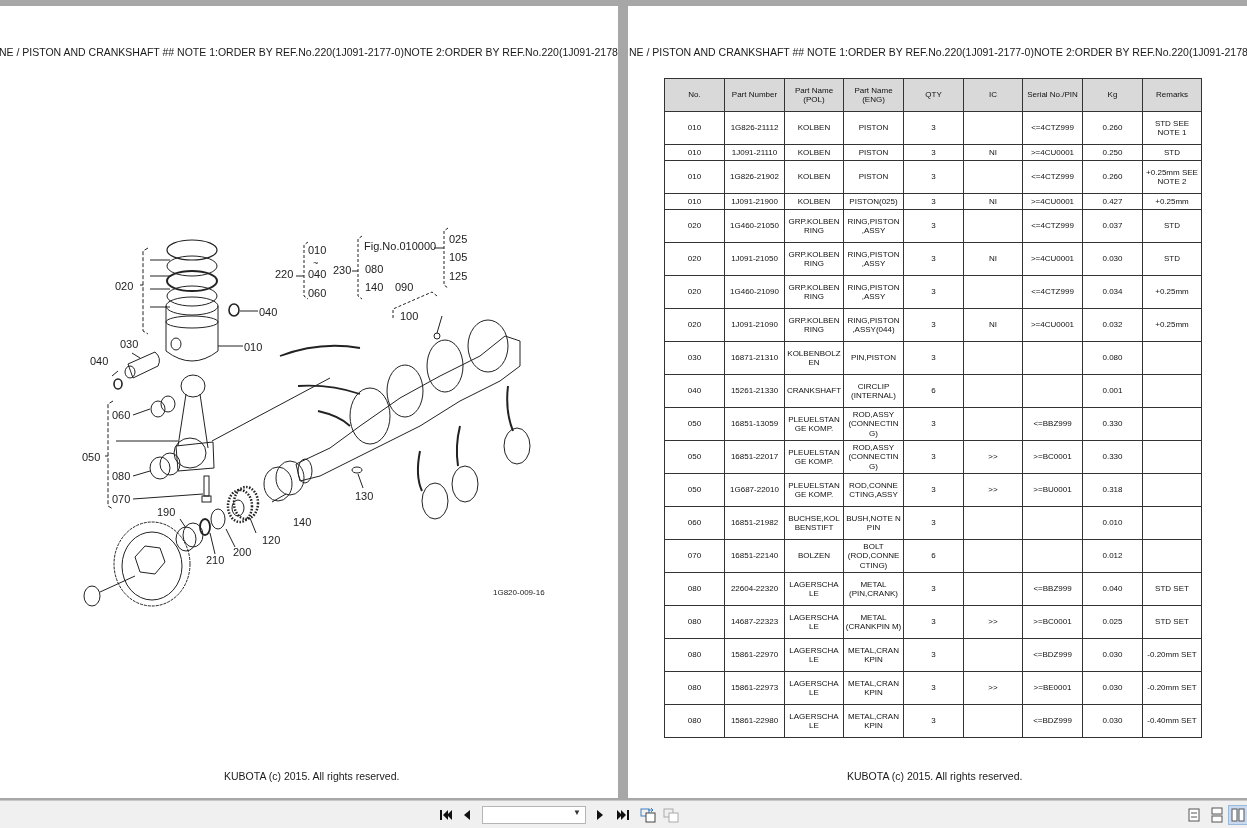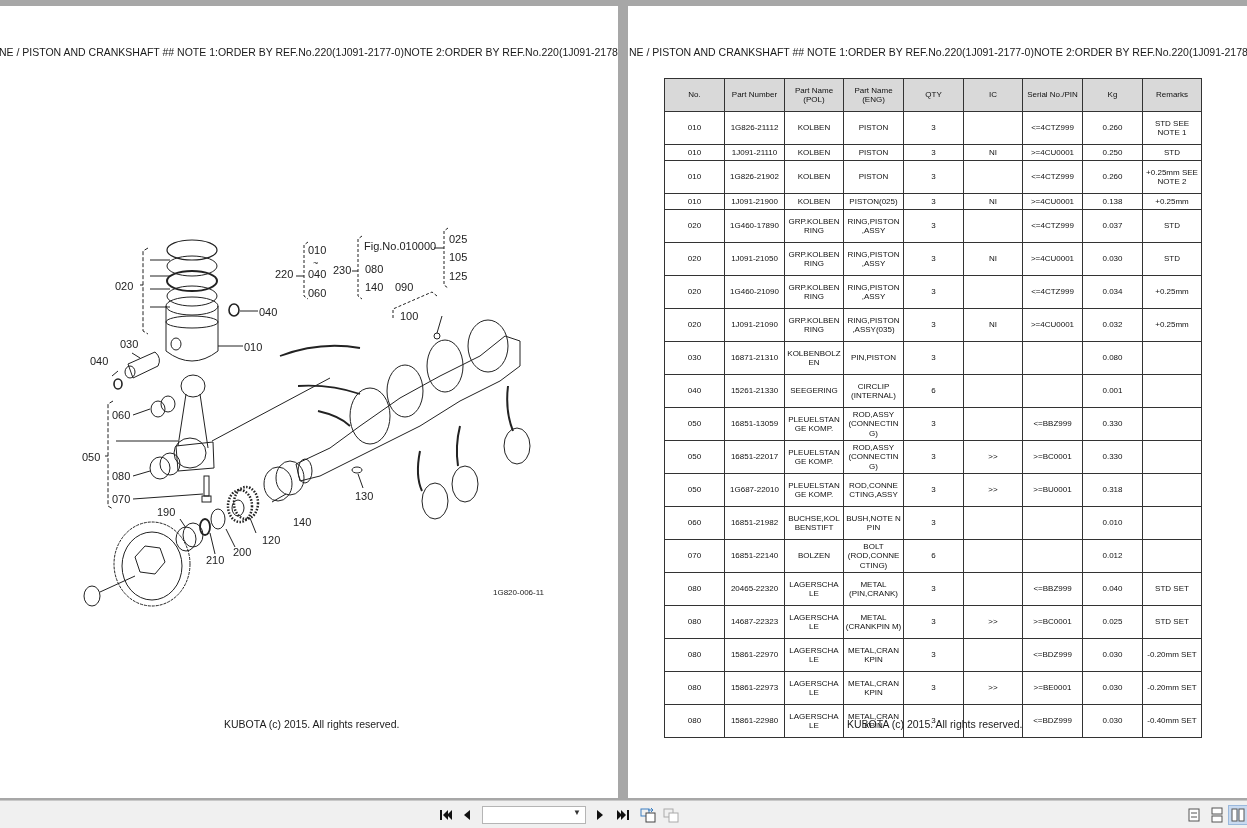--- a/index.html
+++ b/index.html
@@ -14,21 +14,21 @@
   }
   #page-left { left:0; width:618px; }
   #page-right { left:628px; width:619px; }
   .page-header {
     position:absolute; top:40px; white-space:nowrap;
     font-size:10.5px; color:#1a1a1a; letter-spacing:0;
   }
   #page-left .page-header { left:-4px; }
   #page-right .page-header { left:-2px; }
   .footer {
-    position:absolute; top:712px; font-size:10.5px; color:#1a1a1a; white-space:nowrap;
+    position:absolute; top:764px; font-size:10.5px; color:#1a1a1a; white-space:nowrap;
   }
   #page-left .footer { left:224px; }
   #page-right .footer { left:219px; }
 
   
   .diagram { position:absolute; left:0; top:0; width:618px; height:792px; }
   .diagram svg text { font-family:"Liberation Sans", sans-serif; fill:#222; }
   .fig-id { position:absolute; left:493px; top:582px; font-size:8px; color:#222; }
 
   
@@ -202,21 +202,21 @@
         <text x="364" y="244">Fig.No.010000</text>
         <text x="365" y="267">080</text>
         <text x="365" y="285">140</text>
         <text x="395" y="285">090</text>
         <text x="400" y="314">100</text>
         <text x="449" y="237">025</text>
         <text x="449" y="255">105</text>
         <text x="449" y="274">125</text>
       </g>
     </svg>
-    <div class="fig-id">1G820-006-11</div>
+    <div class="fig-id">1G820-009-16</div>
   </div>
 
   <div class="footer">KUBOTA (c) 2015. All rights reserved.</div>
 </div>
 
 <div class="page" id="page-right">
   <div class="page-header">INE / PISTON AND CRANKSHAFT ## NOTE 1:ORDER BY REF.No.220(1J091-2177-0)NOTE 2:ORDER BY REF.No.220(1J091-2178-(</div>
 
   <table class="parts-table">
     <colgroup>
@@ -278,26 +278,26 @@
           <td>+0.25mm SEE NOTE 2</td>
         </tr>
         <tr style="height: 16px;">
           <td>010</td>
           <td>1J091-21900</td>
           <td>KOLBEN</td>
           <td>PISTON(025)</td>
           <td>3</td>
           <td>NI</td>
           <td>&gt;=4CU0001</td>
-          <td>0.138</td>
+          <td>0.427</td>
           <td>+0.25mm</td>
         </tr>
         <tr style="height: 33px;">
           <td>020</td>
-          <td>1G460-17890</td>
+          <td>1G460-21050</td>
           <td>GRP.KOLBEN RING</td>
           <td>RING,PISTON ,ASSY</td>
           <td>3</td>
           <td></td>
           <td>&lt;=4CTZ999</td>
           <td>0.037</td>
           <td>STD</td>
         </tr>
         <tr style="height: 33px;">
           <td>020</td>
@@ -318,42 +318,42 @@
           <td>3</td>
           <td></td>
           <td>&lt;=4CTZ999</td>
           <td>0.034</td>
           <td>+0.25mm</td>
         </tr>
         <tr style="height: 33px;">
           <td>020</td>
           <td>1J091-21090</td>
           <td>GRP.KOLBEN RING</td>
-          <td>RING,PISTON ,ASSY(035)</td>
+          <td>RING,PISTON ,ASSY(044)</td>
           <td>3</td>
           <td>NI</td>
           <td>&gt;=4CU0001</td>
           <td>0.032</td>
           <td>+0.25mm</td>
         </tr>
         <tr style="height: 33px;">
           <td>030</td>
           <td>16871-21310</td>
           <td>KOLBENBOLZ EN</td>
           <td>PIN,PISTON</td>
           <td>3</td>
           <td></td>
           <td></td>
           <td>0.080</td>
           <td></td>
         </tr>
         <tr style="height: 33px;">
           <td>040</td>
           <td>15261-21330</td>
-          <td>SEEGERING</td>
+          <td>CRANKSHAFT</td>
           <td>CIRCLIP (INTERNAL)</td>
           <td>6</td>
           <td></td>
           <td></td>
           <td>0.001</td>
           <td></td>
         </tr>
         <tr style="height: 33px;">
           <td>050</td>
           <td>16851-13059</td>
@@ -404,21 +404,21 @@
           <td>BOLZEN</td>
           <td>BOLT (ROD,CONNE CTING)</td>
           <td>6</td>
           <td></td>
           <td></td>
           <td>0.012</td>
           <td></td>
         </tr>
         <tr style="height: 33px;">
           <td>080</td>
-          <td>20465-22320</td>
+          <td>22604-22320</td>
           <td>LAGERSCHA LE</td>
           <td>METAL (PIN,CRANK)</td>
           <td>3</td>
           <td></td>
           <td>&lt;=BBZ999</td>
           <td>0.040</td>
           <td>STD SET</td>
         </tr>
         <tr style="height: 33px;">
           <td>080</td>

